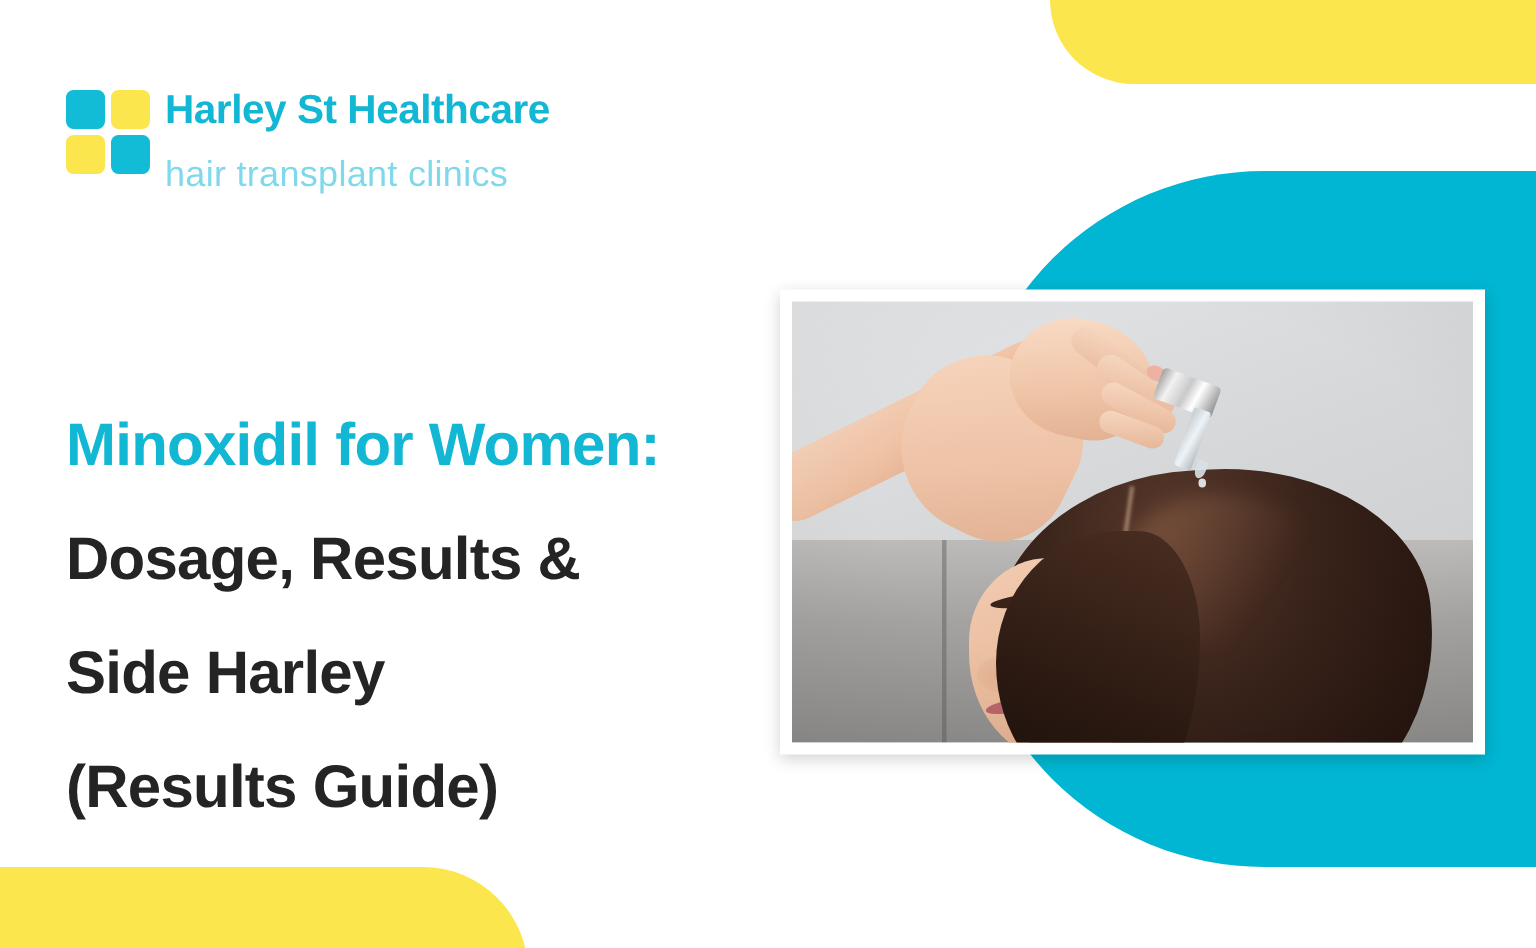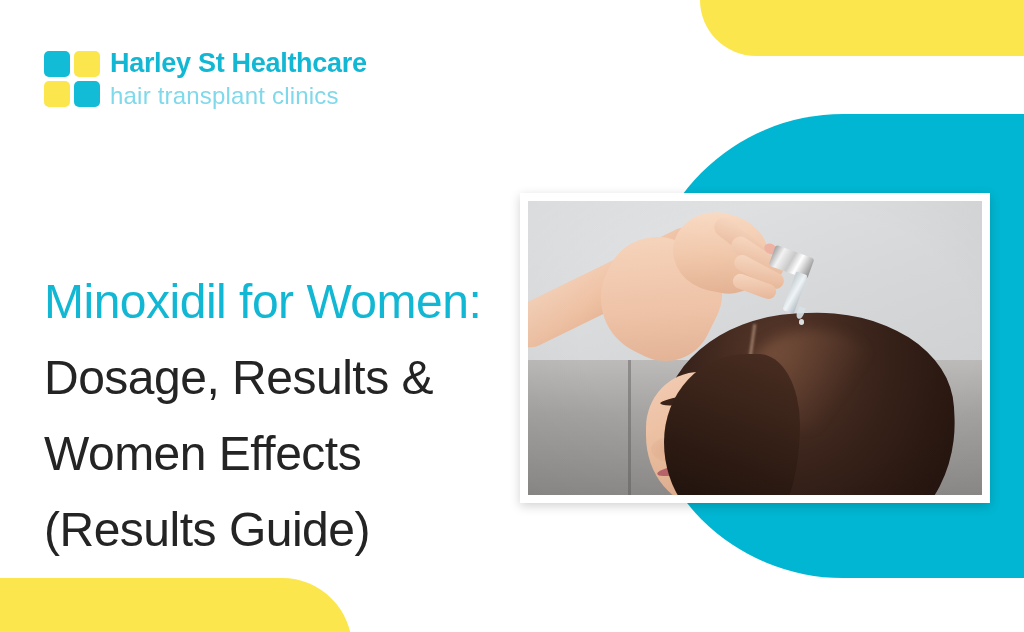--- a/index.html
+++ b/index.html
@@ -50,24 +50,24 @@
     left: -20px;
     width: 372px;
     height: 74px;
     background: #FBE64D;
     border-top-right-radius: 70px;
   }
 
   
   #logo {
     position: absolute;
-    top: 50px;
+    top: 60px;
     left: 44px;
     display: flex;
-    align-items: center;
+    align-items: flex-start;
     gap: 10px;
   }
   #logo-mark {
     display: grid;
     grid-template-columns: 26px 26px;
     grid-template-rows: 26px 26px;
     gap: 4px;
   }
   .logo-sq {
     width: 26px;
@@ -84,36 +84,36 @@
     line-height: 1;
   }
   #logo-title {
     font-size: 27px;
     font-weight: bold;
     color: #12B7D4;
     letter-spacing: -0.3px;
     white-space: nowrap;
   }
   #logo-tagline {
-    margin-top: 7px;
+    margin-top: 18px;
     font-size: 24px;
     font-weight: 300;
     color: #7FD9EA;
     letter-spacing: 0.2px;
     white-space: nowrap;
   }
 
   
   #headline {
     position: absolute;
     top: 243px;
     left: 44px;
     width: 470px;
-    font-size: 48px;
-    font-weight: normal;
+    font-size: 40px;
+    font-weight: bold;
     line-height: 54px;
     letter-spacing: -0.5px;
     color: #242424;
   }
   #headline .accent {
     color: #12B7D4;
     display: block;
   }
   #headline .line {
     display: block;
@@ -382,21 +382,21 @@
     </div>
     <div id="logo-text">
       <span id="logo-title">Harley St Healthcare</span>
       <span id="logo-tagline">hair transplant clinics</span>
     </div>
   </div>
 
   <h1 id="headline">
     <span class="accent">Minoxidil for Women:</span>
     <span class="line">Dosage, Results &amp;</span>
-    <span class="line">Women Effects</span>
+    <span class="line">Side Harley</span>
     <span class="line">(Results Guide)</span>
   </h1>
 
   <div id="photo-frame">
     <div id="photo" aria-label="Woman applying minoxidil serum with a glass dropper to her hair parting">
 
       <div class="bg-band" id="band-sofa"></div>
       <div class="bg-band" id="band-seam"></div>
 
       <div id="hair"></div>

